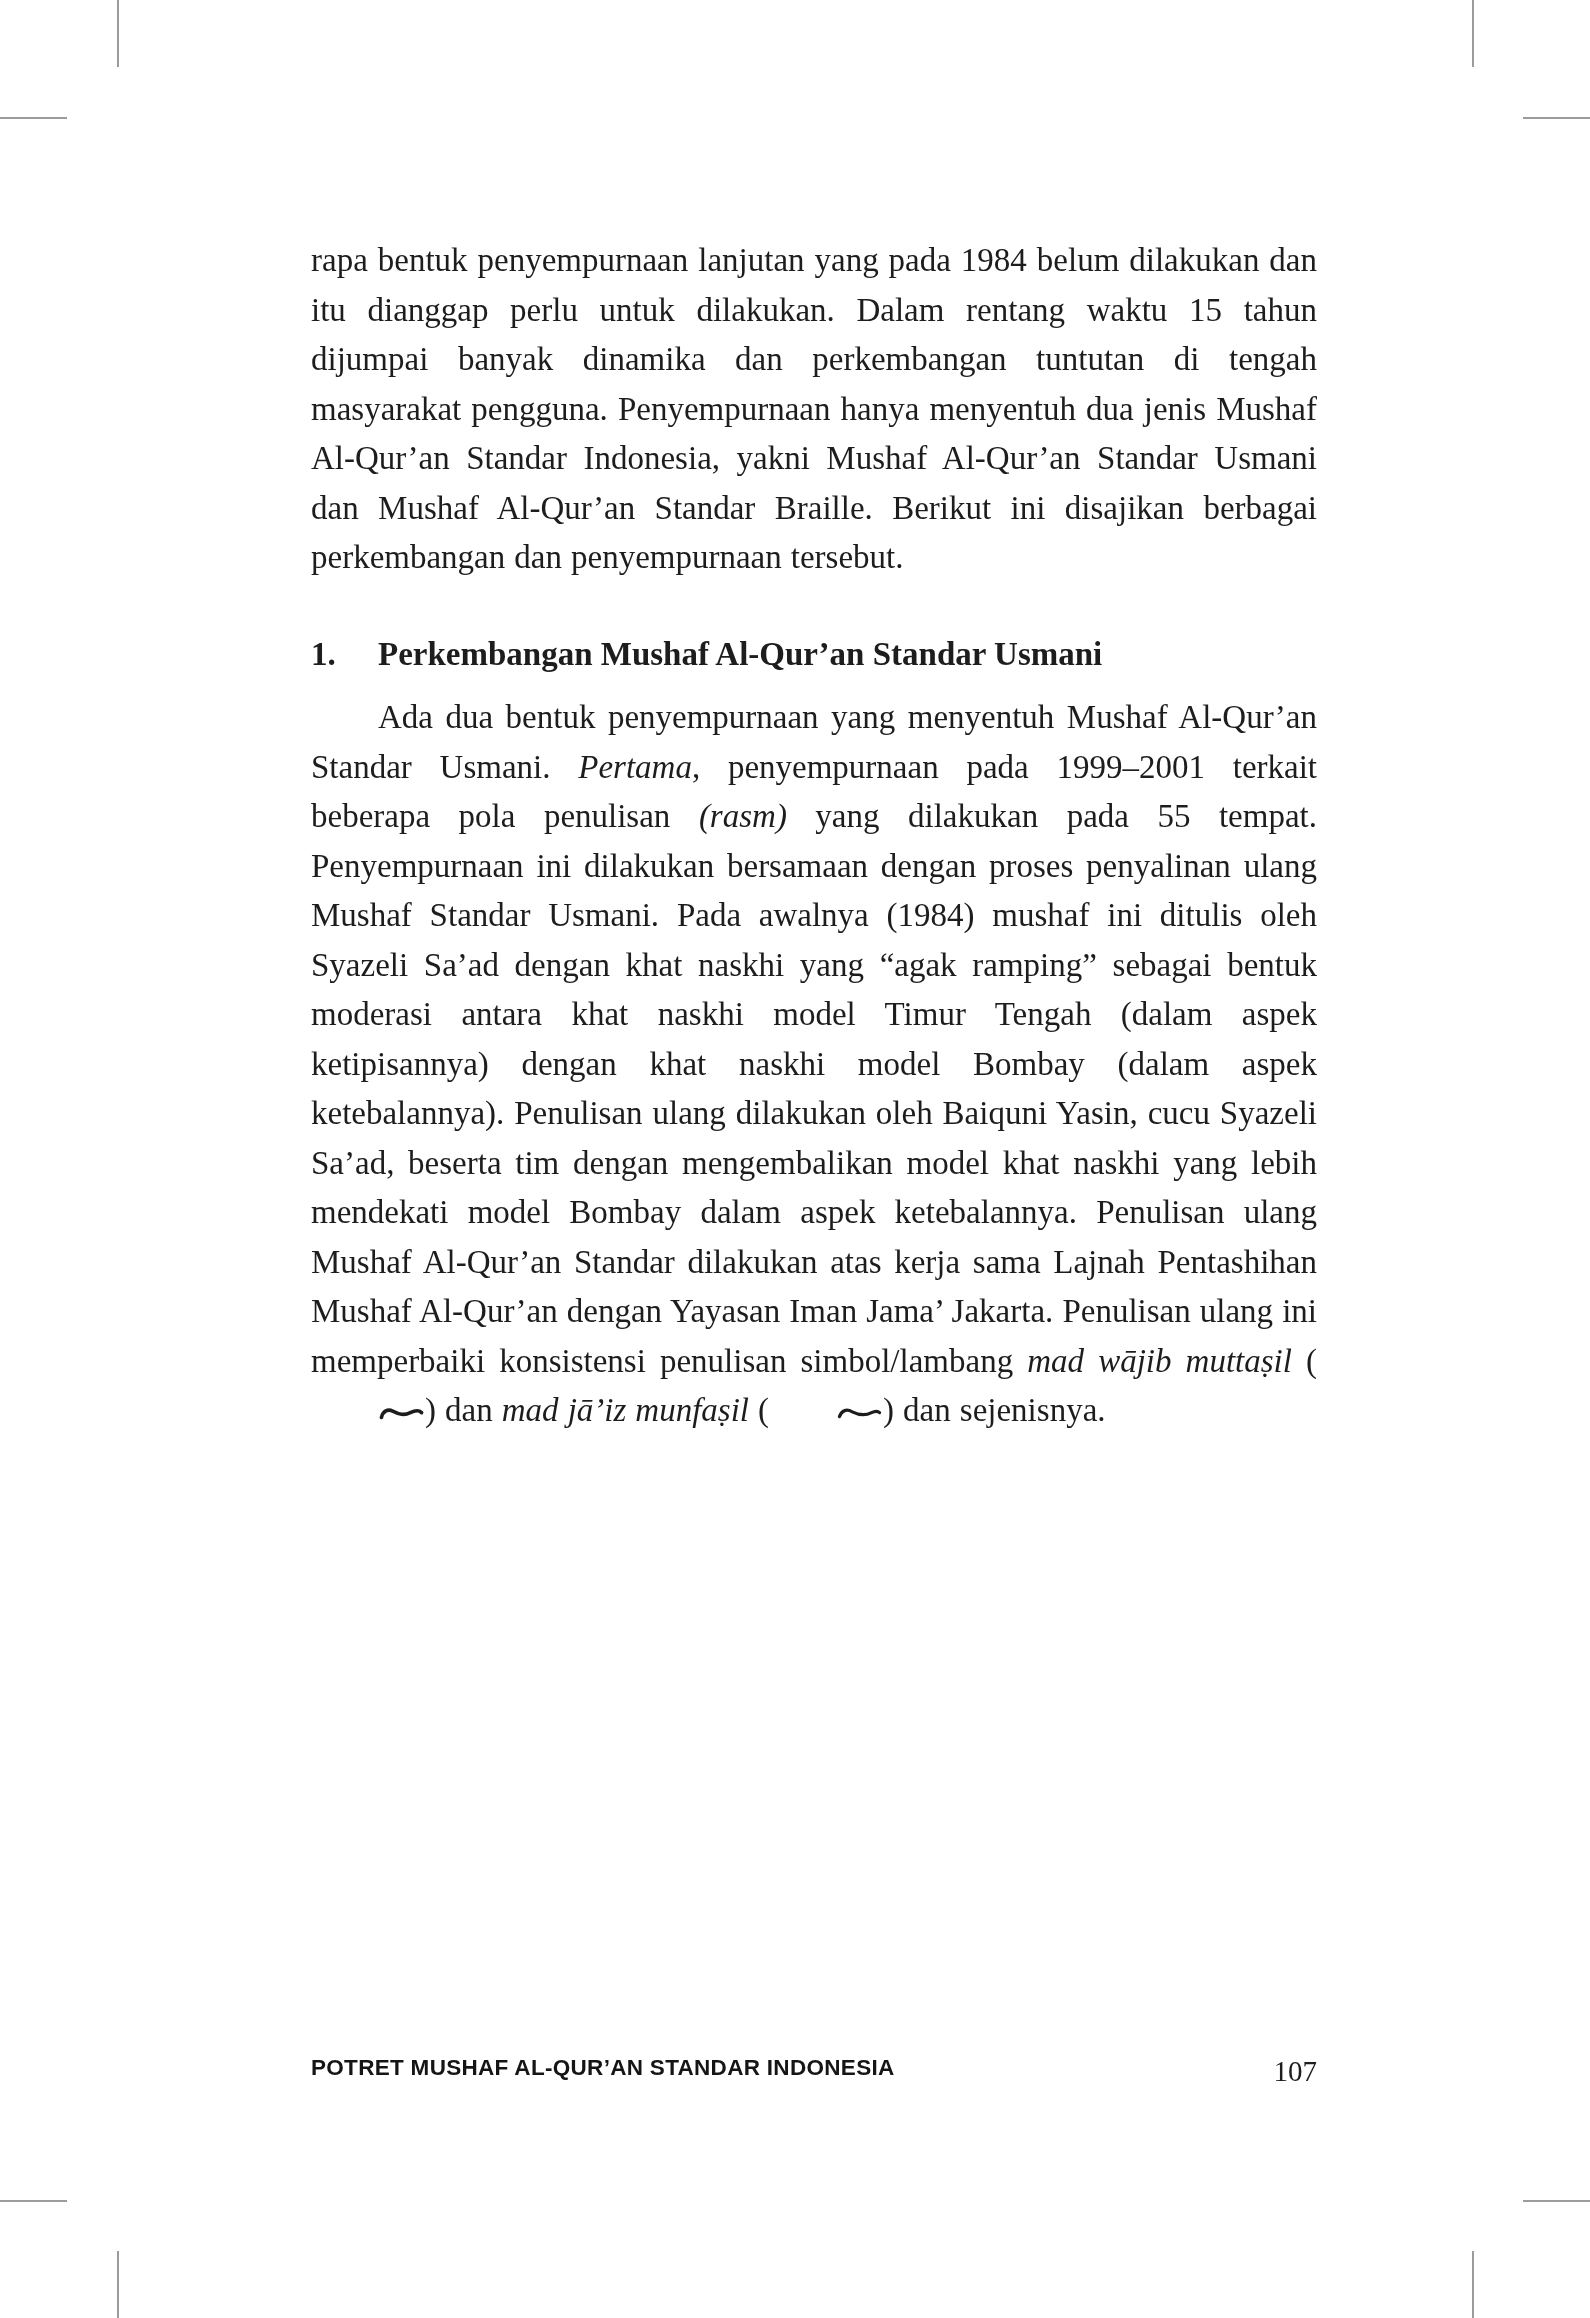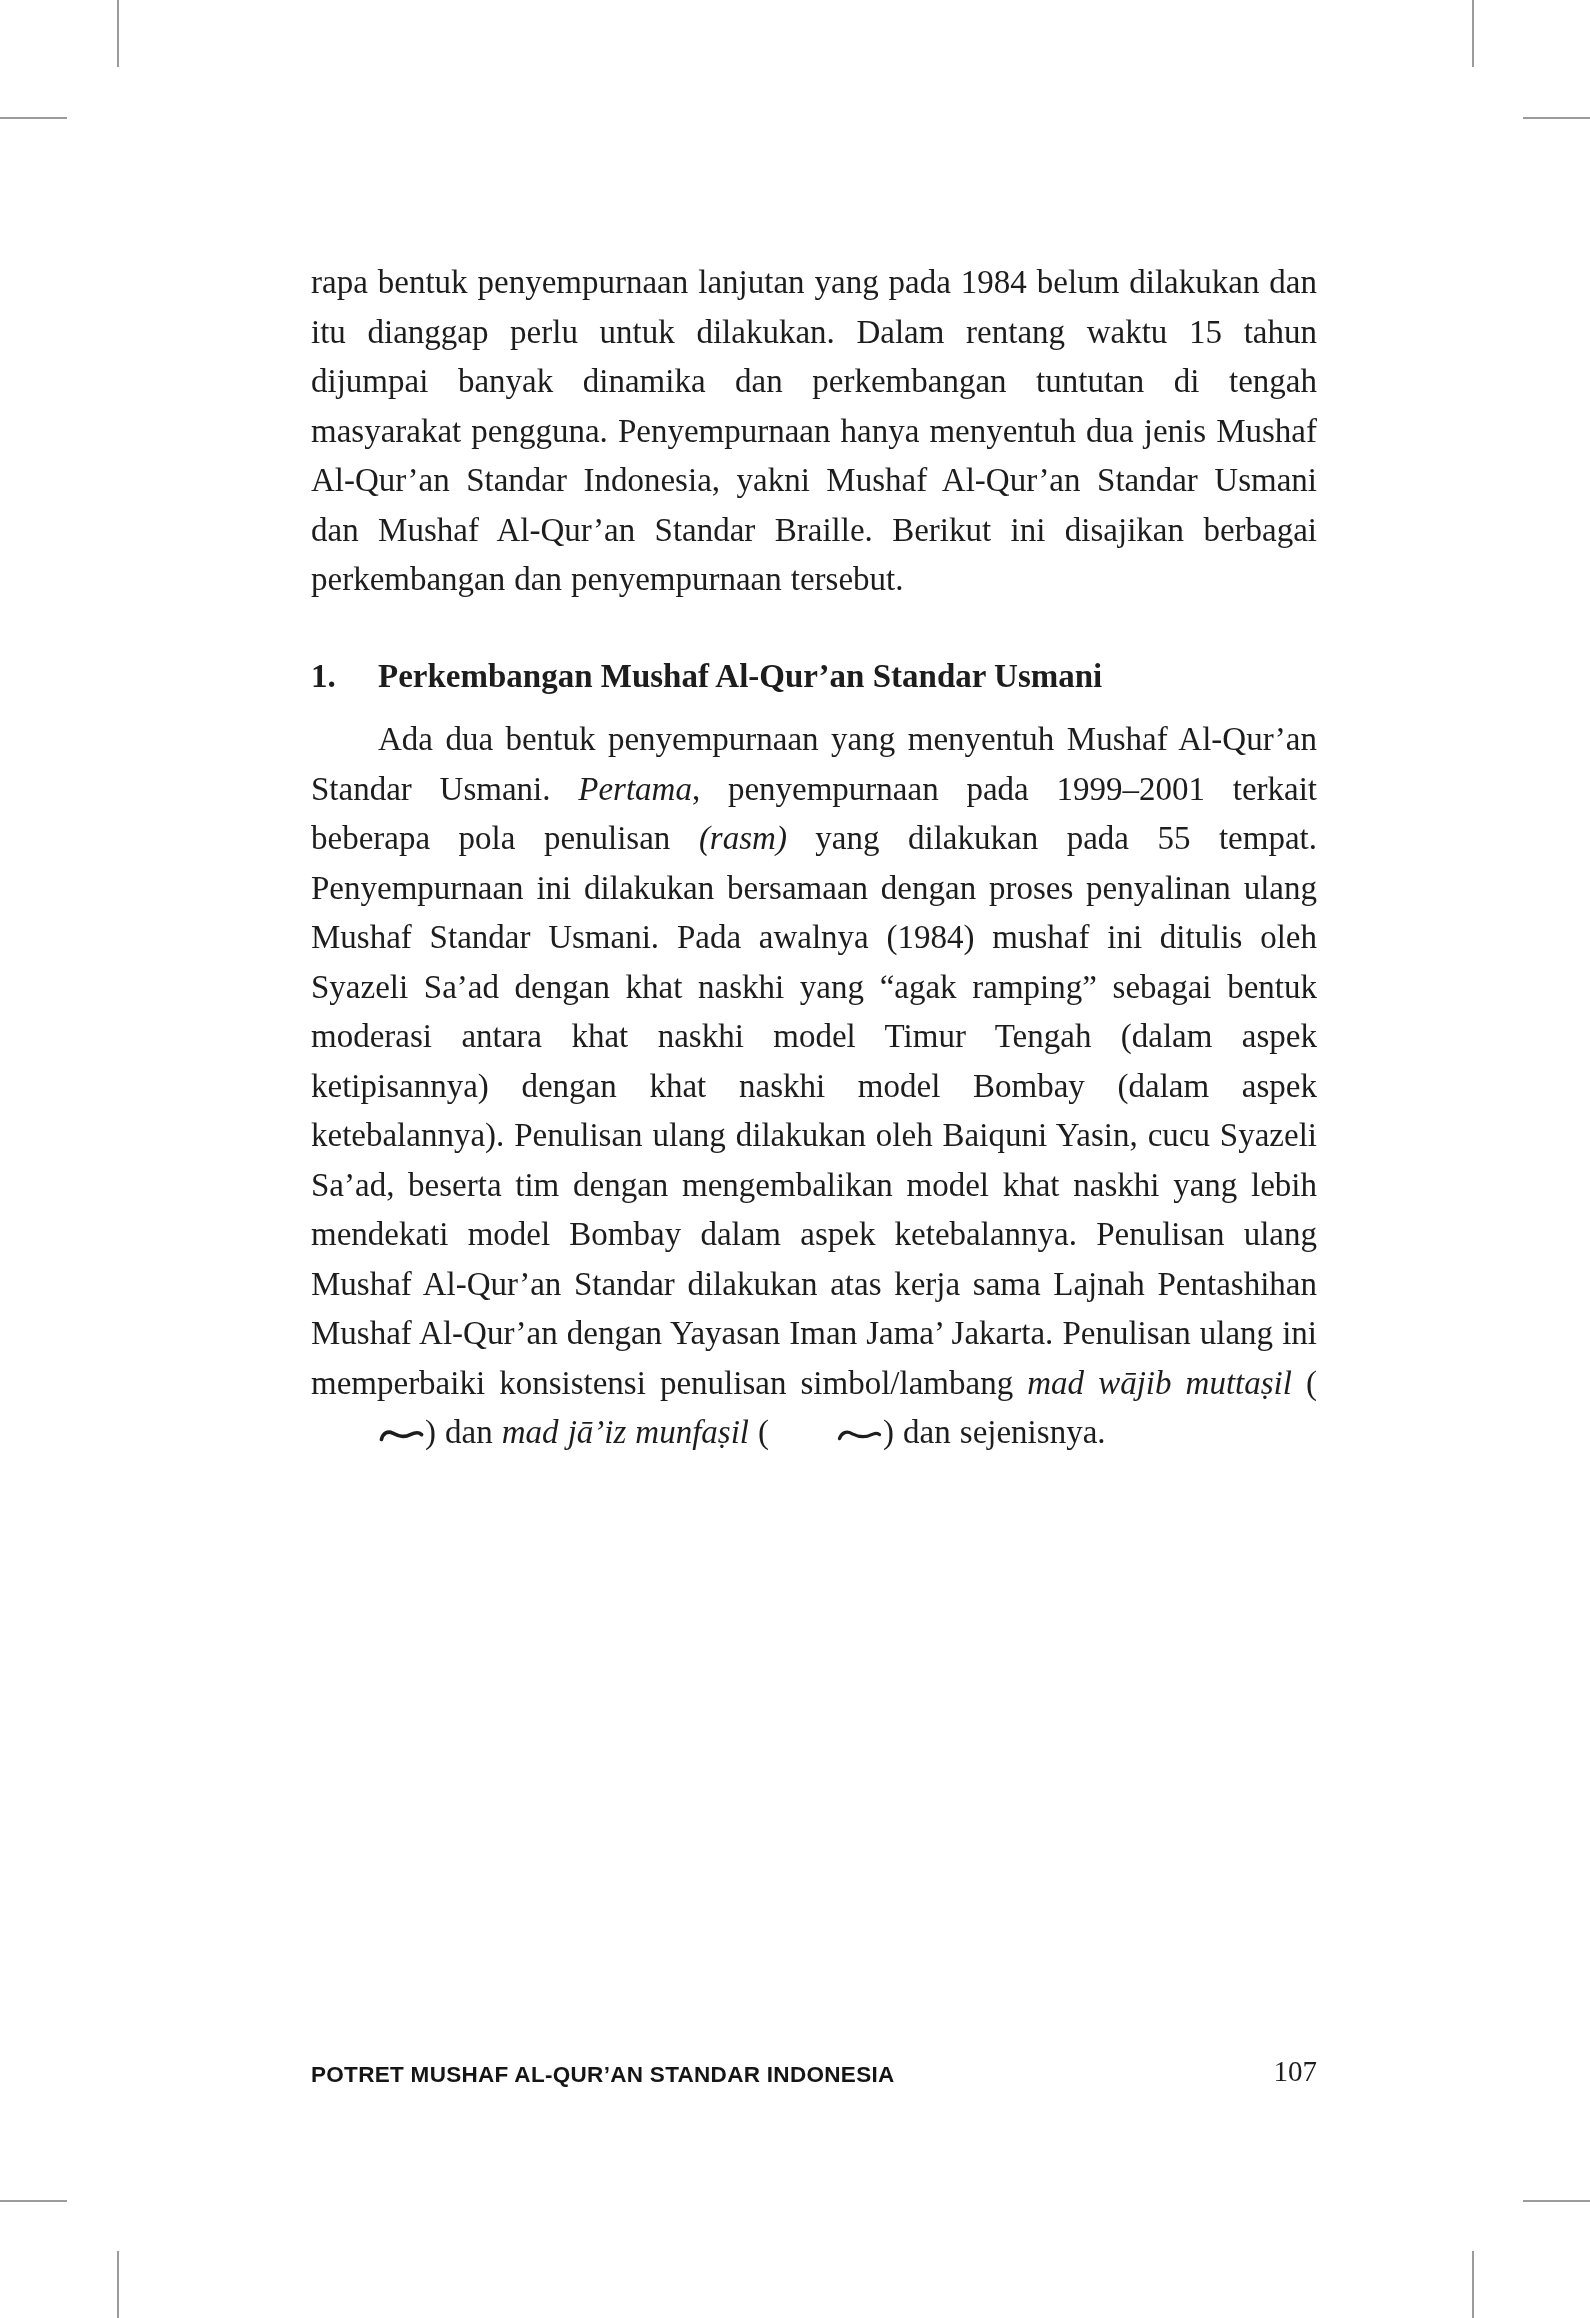--- a/index.html
+++ b/index.html
@@ -16,21 +16,21 @@
     color: #1d1d1d;
     overflow: hidden;
   }
   .crop {
     position: absolute;
     background: #9b9b9b;
   }
   .text-block {
     position: absolute;
     left: 311px;
-    top: 258px;
+    top: 236px;
     width: 1006px;
   }
   .para {
     font-size: 33px;
     line-height: 1.5;
     text-align: justify;
     margin: 0;
     word-spacing: 0.8px;
   }
   .para.indent {
@@ -58,21 +58,21 @@
   .mad-symbol svg {
     vertical-align: -4.8px;
   }
   .footer {
     position: absolute;
     left: 311px;
     top: 2055px;
     width: 1006px;
     display: flex;
     justify-content: space-between;
-    align-items: flex-end;
+    align-items: flex-start;
     gap: 28px;
   }
   .footer-title {
     font-family: "Liberation Sans", sans-serif;
     font-weight: 700;
     font-size: 22.5px;
     letter-spacing: 0.3px;
     color: #151515;
   }
   .page-number {

